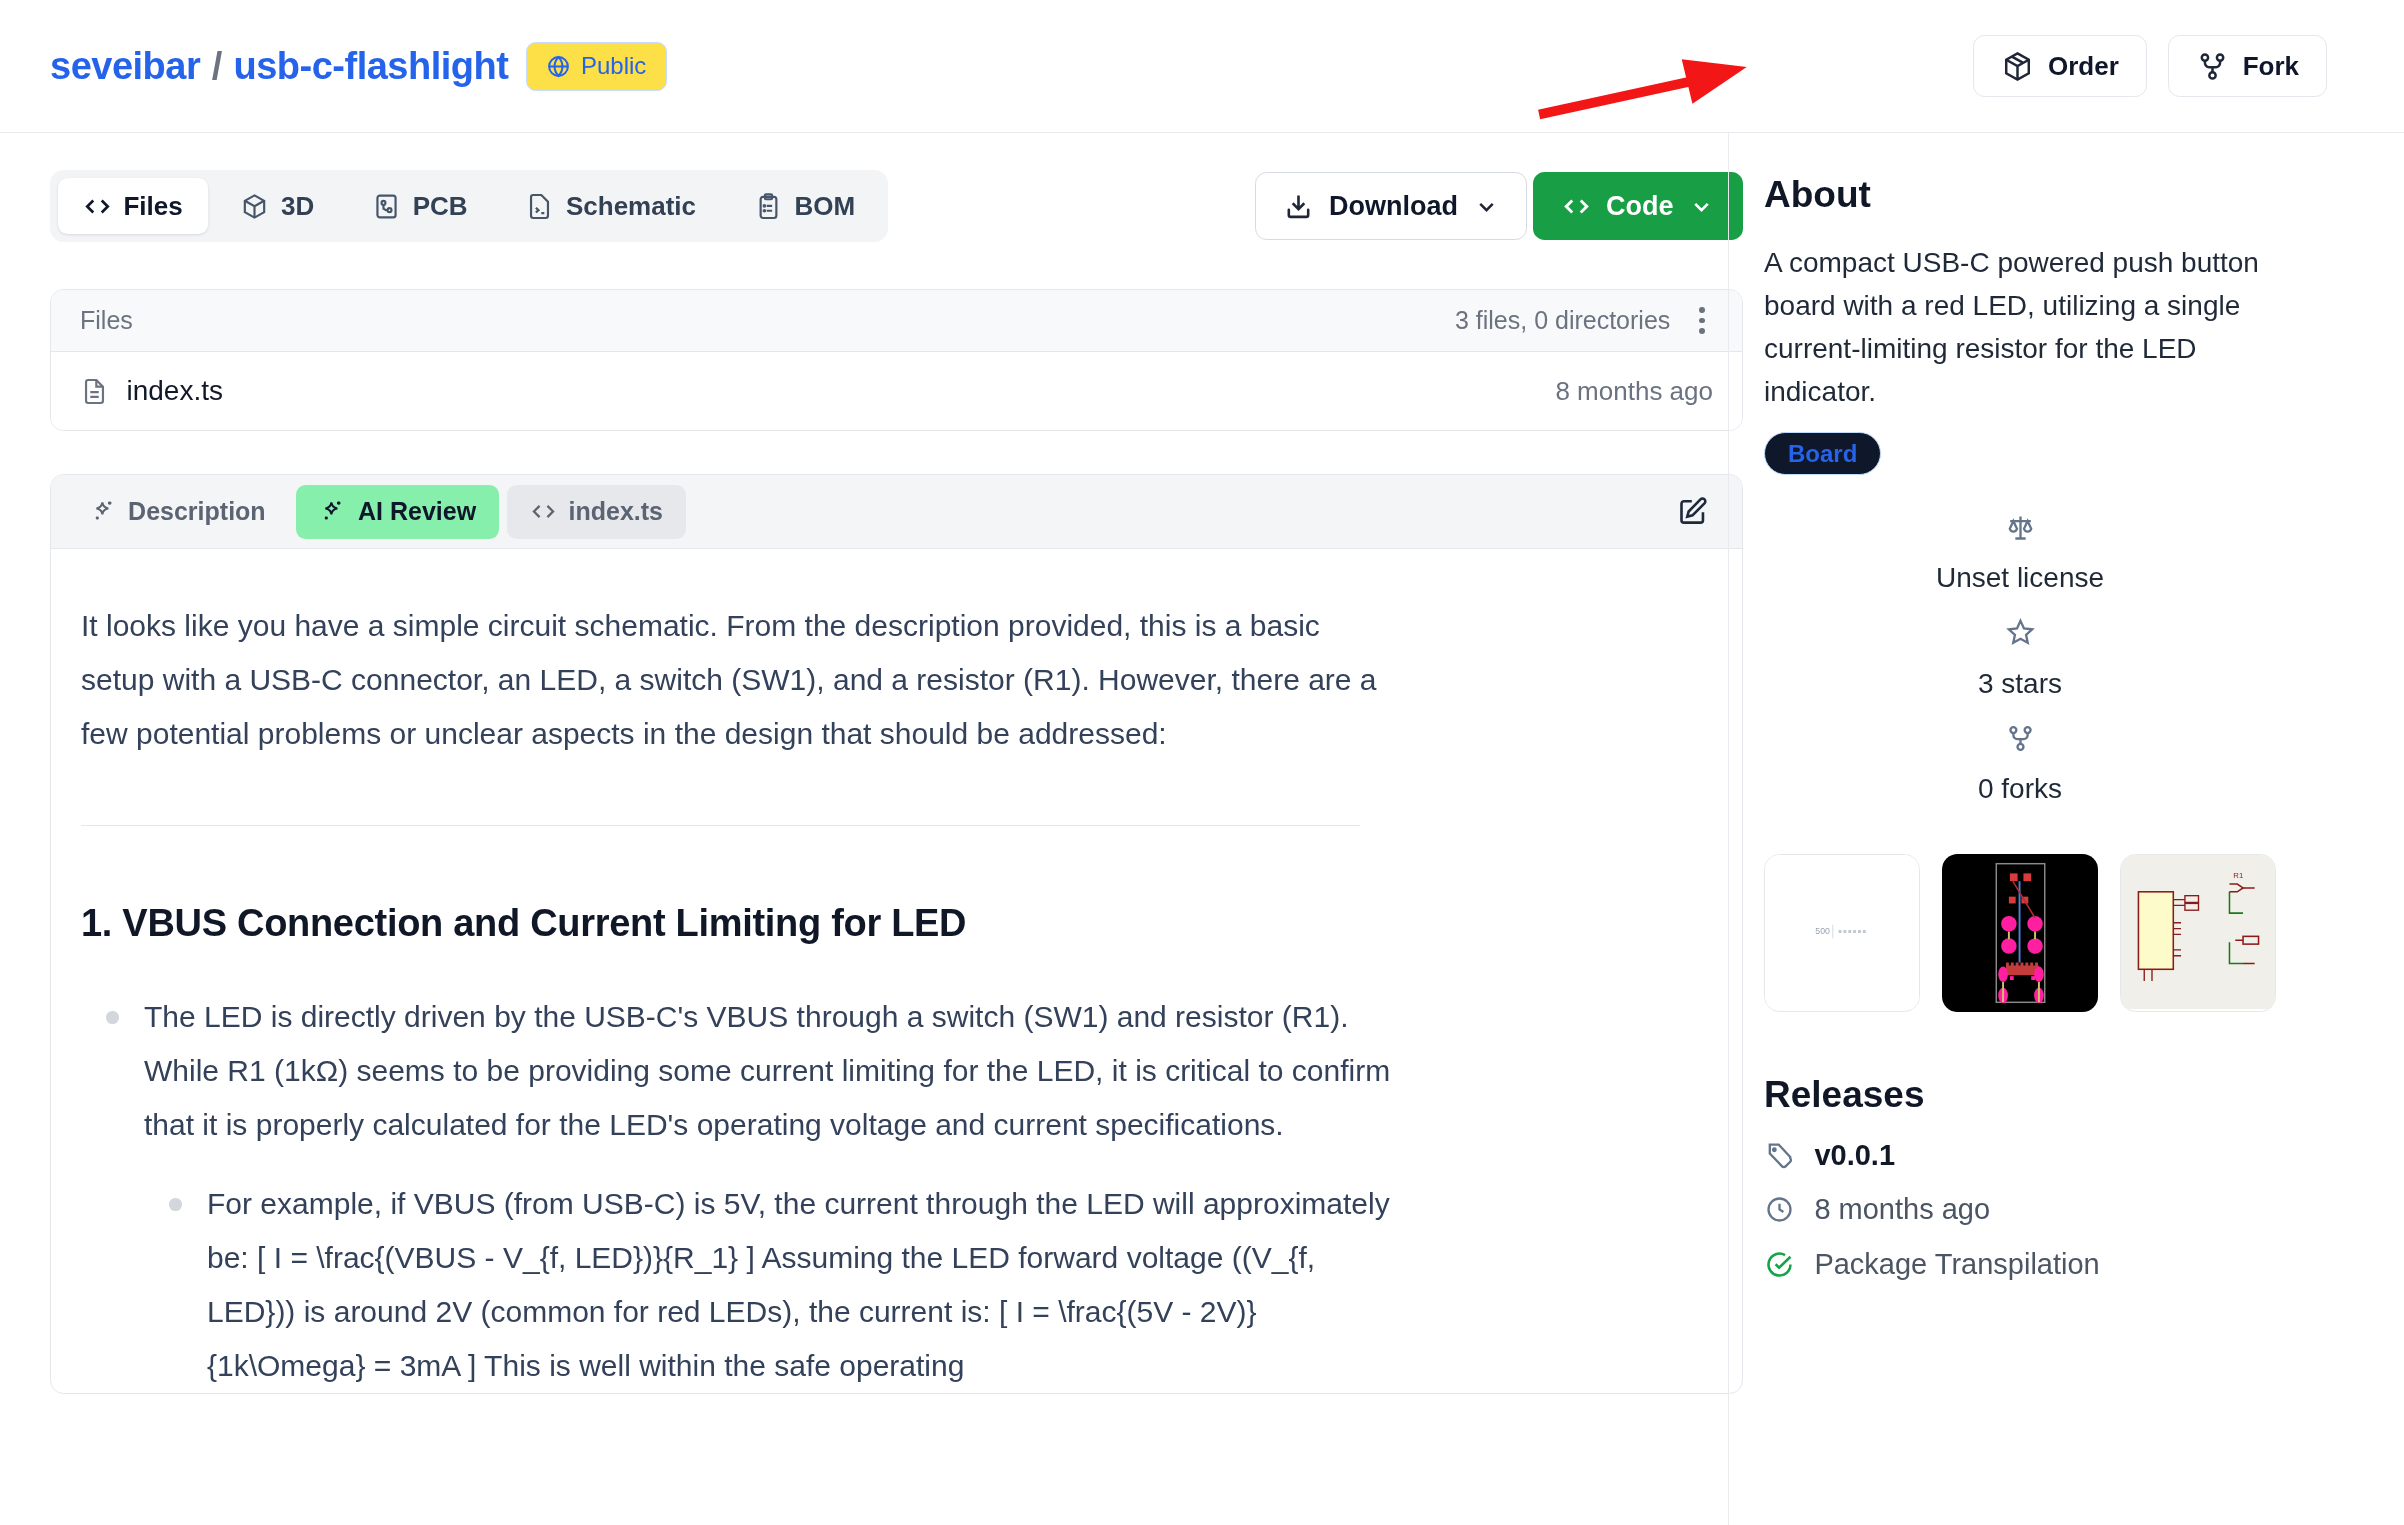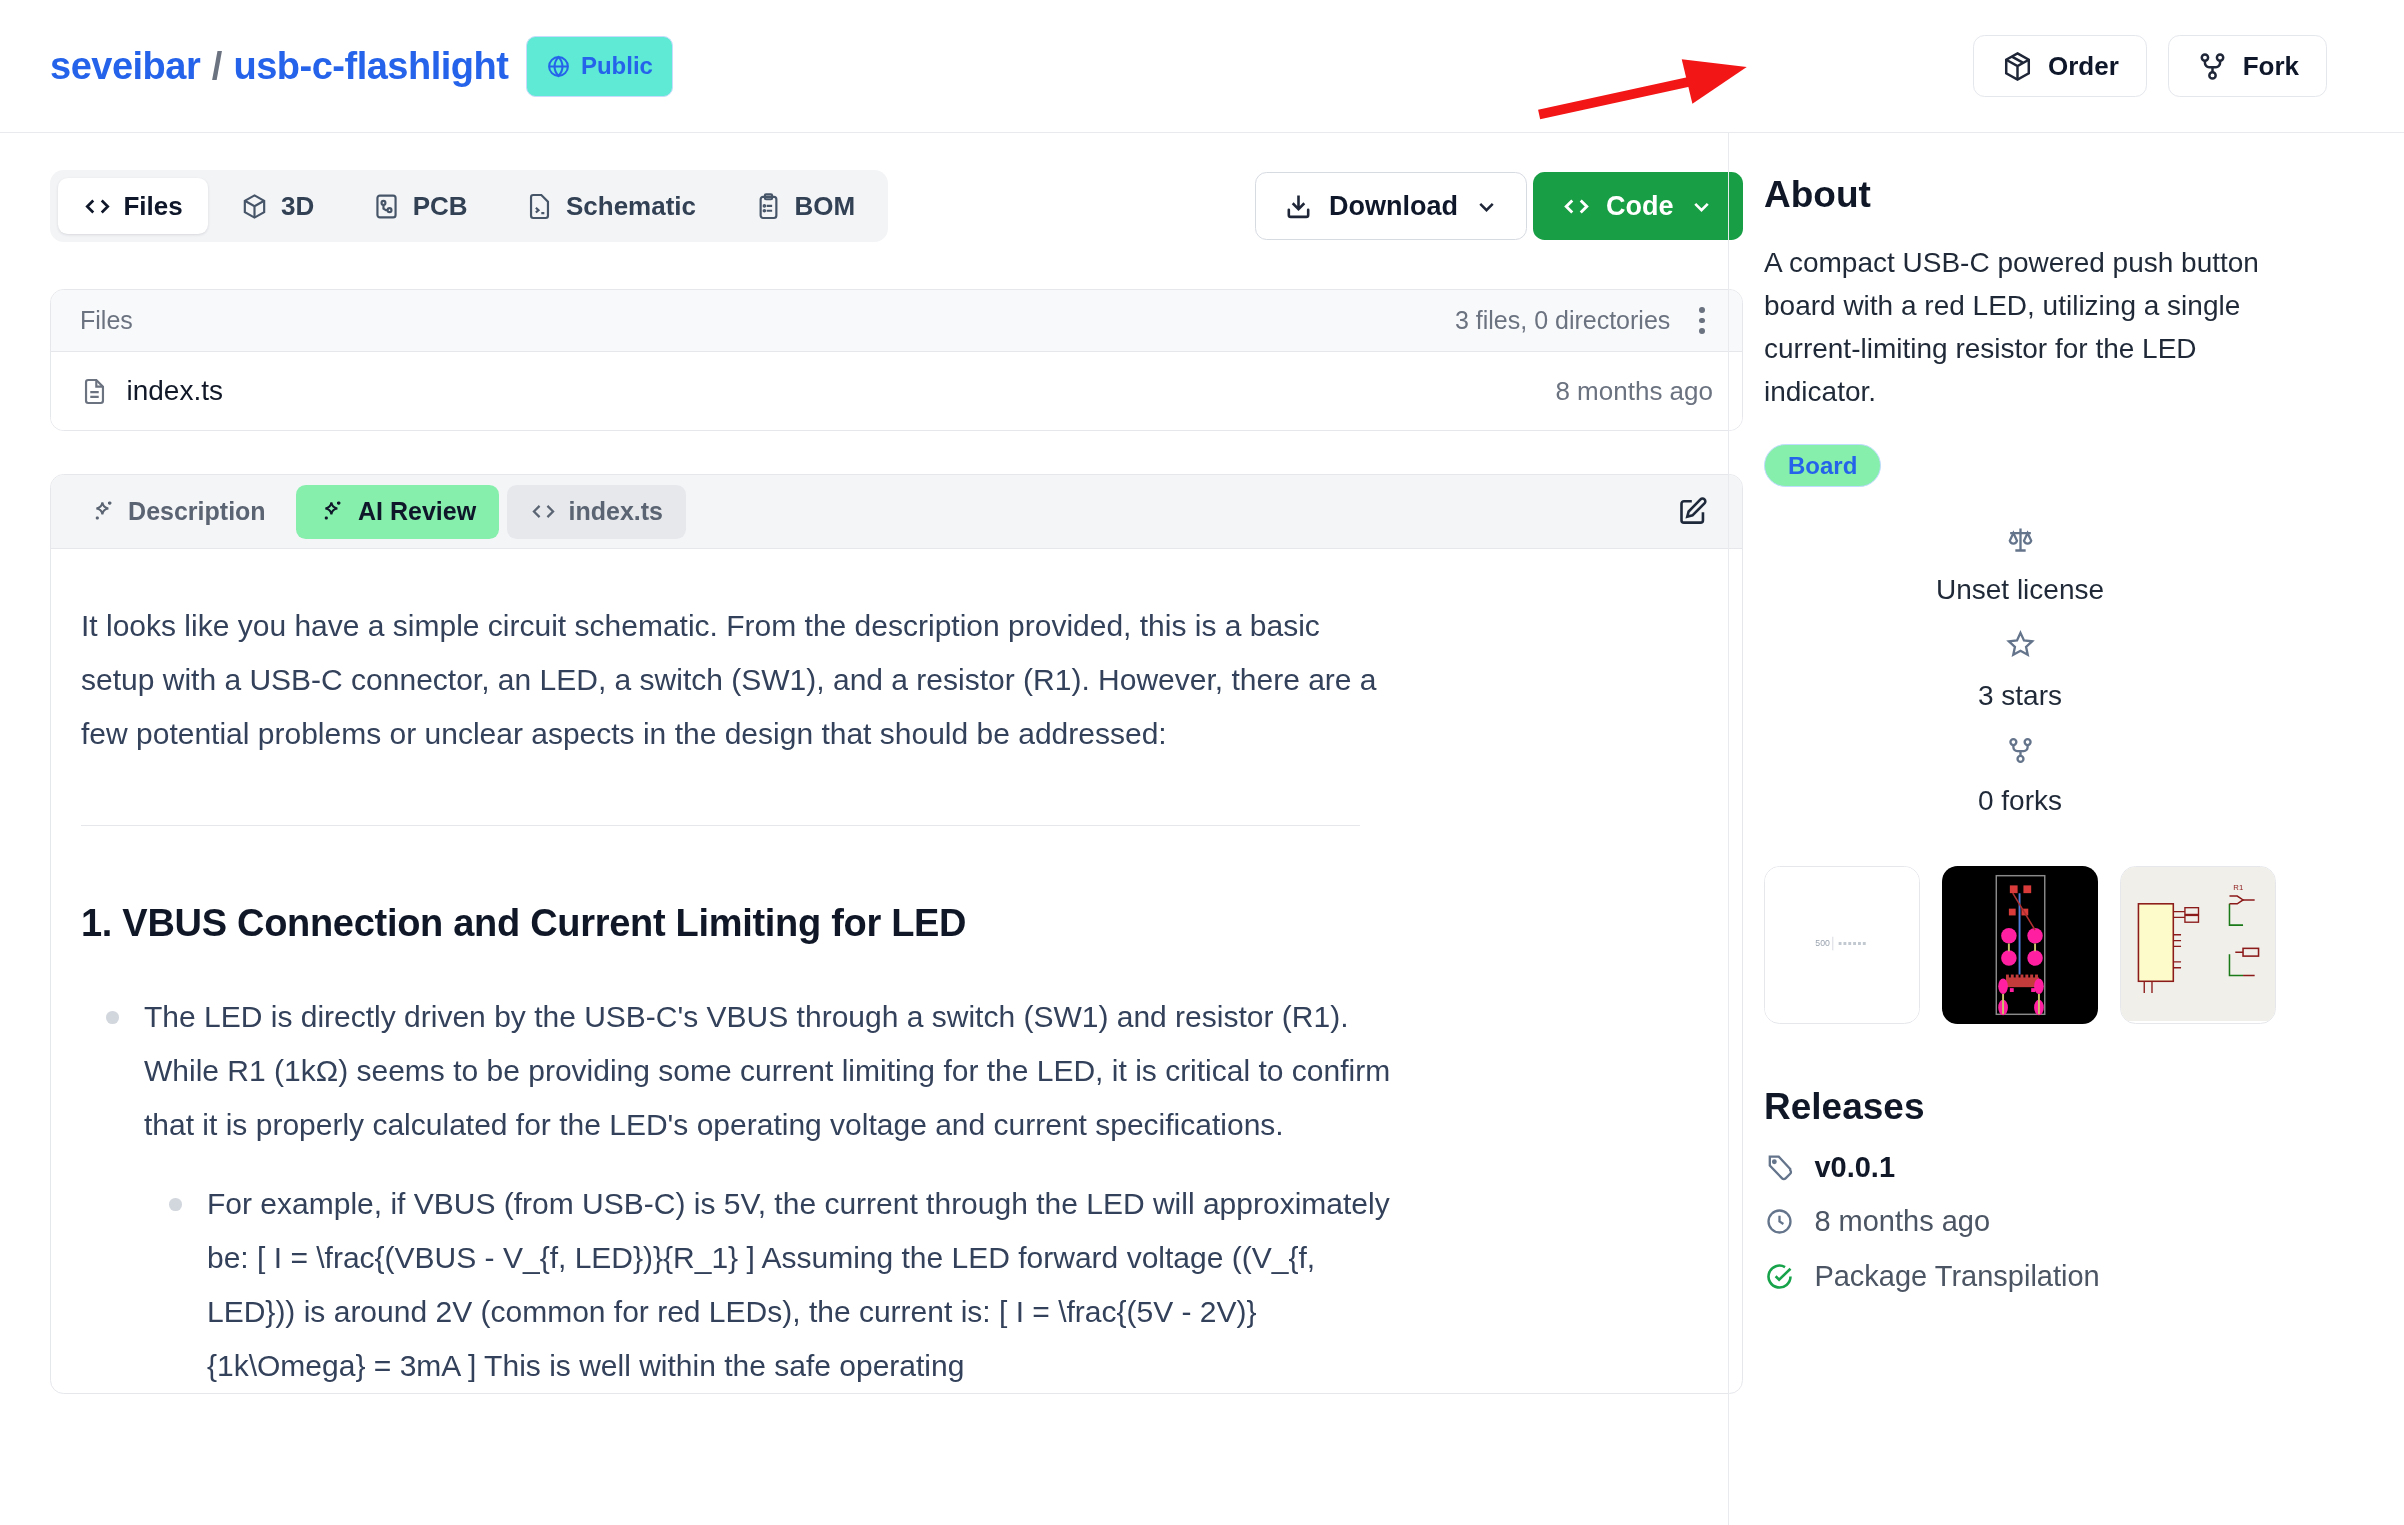--- a/index.html
+++ b/index.html
@@ -7,23 +7,23 @@
               font-family:"Liberation Sans", sans-serif; color:#0f172a; }
   .page { position:relative; width:2405px; height:1525px; }
 
   
   .header { height:133px; display:flex; align-items:center; justify-content:space-between;
             padding:0 78px 0 50px; border-bottom:1.9px solid #e8eaee; }
   .title-wrap { display:flex; align-items:center; gap:17.5px; }
   .repo-title { font-size:38px; font-weight:700; color:#2563eb; letter-spacing:-0.5px; }
   .repo-title .sep { color:#6b7280; font-weight:600; padding:0 11.6px; }
   a.link { text-decoration:none; color:#2563eb; cursor:pointer; }
-  .badge-public { display:inline-flex; align-items:center; gap:9.7px; height:61px; padding:0 19.4px;
-                  background:#5eead4; border:1.9px solid #c7dbfc; border-radius:9.7px;
-                  color:#2563eb; font-size:24px; font-weight:700; }
+  .badge-public { display:inline-flex; align-items:center; gap:9.7px; height:49px; padding:0 19.4px;
+                  background:#fde047; border:1.9px solid #c7dbfc; border-radius:9.7px;
+                  color:#2563eb; font-size:24px; font-weight:400; }
   .header-actions { display:flex; align-items:center; gap:21.3px; }
   .hbtn { display:inline-flex; align-items:center; gap:13.6px; height:62px; padding:0 27px;
           background:#fff; border:1.9px solid #e4e7ec; border-radius:11.6px;
           font-size:26px; font-weight:600; color:#0f172a; cursor:pointer;
           font-family:"Liberation Sans", sans-serif; }
   .count-pill { display:inline-flex; align-items:center; justify-content:center;
                 min-width:41px; height:41px; border-radius:50%; background:#eef0f3;
                 color:#374151; font-size:24px; font-weight:600; margin-left:3.9px; }
 
   
@@ -102,22 +102,22 @@
                             height:12.6px; border-radius:50%; background:#d2d7de; }
   ul.md-sublist { list-style:none; margin-top:25px; }
   ul.md-sublist > li { position:relative; padding-left:63px; font-size:30px; line-height:54px;
                        color:#33415a; max-width:1261px; }
   ul.md-sublist > li::before { content:""; position:absolute; left:25px; top:21.3px; width:12.6px;
                                height:12.6px; border-radius:50%; background:#d2d7de; }
 
   
   .side-h { font-size:37px; font-weight:700; color:#101828; }
   .about-desc { margin-top:25px; font-size:28px; line-height:43px; color:#1f2937; max-width:514px; }
-  .tag-board { display:inline-flex; align-items:center; height:43px; padding:0 23px; margin-top:31px;
-               background:#86efac; border:1.9px solid #bfdbfe; border-radius:969px;
+  .tag-board { display:inline-flex; align-items:center; height:43px; padding:0 23px; margin-top:19px;
+               background:#0f172a; border:1.9px solid #bfdbfe; border-radius:969px;
                color:#2563eb; font-size:24px; font-weight:700; cursor:pointer; }
   .meta-list { margin-top:37px; display:flex; flex-direction:column; gap:23px; }
   .meta-row { display:flex; align-items:center; gap:19.4px; font-size:28px; color:#1f2937;
               cursor:pointer;flex-direction:column; }
   .meta-row svg { color:#64748b; flex:0 0 auto; }
   .thumbs { display:flex; gap:21.3px; margin-top:49px; }
   .thumb { width:158px; height:158px; border-radius:15.5px; overflow:hidden; cursor:pointer;
            border:1.9px solid #e5e7eb; background:#fff; }
   .thumb.dark { border:none; }
   .releases { margin-top:62px; }

